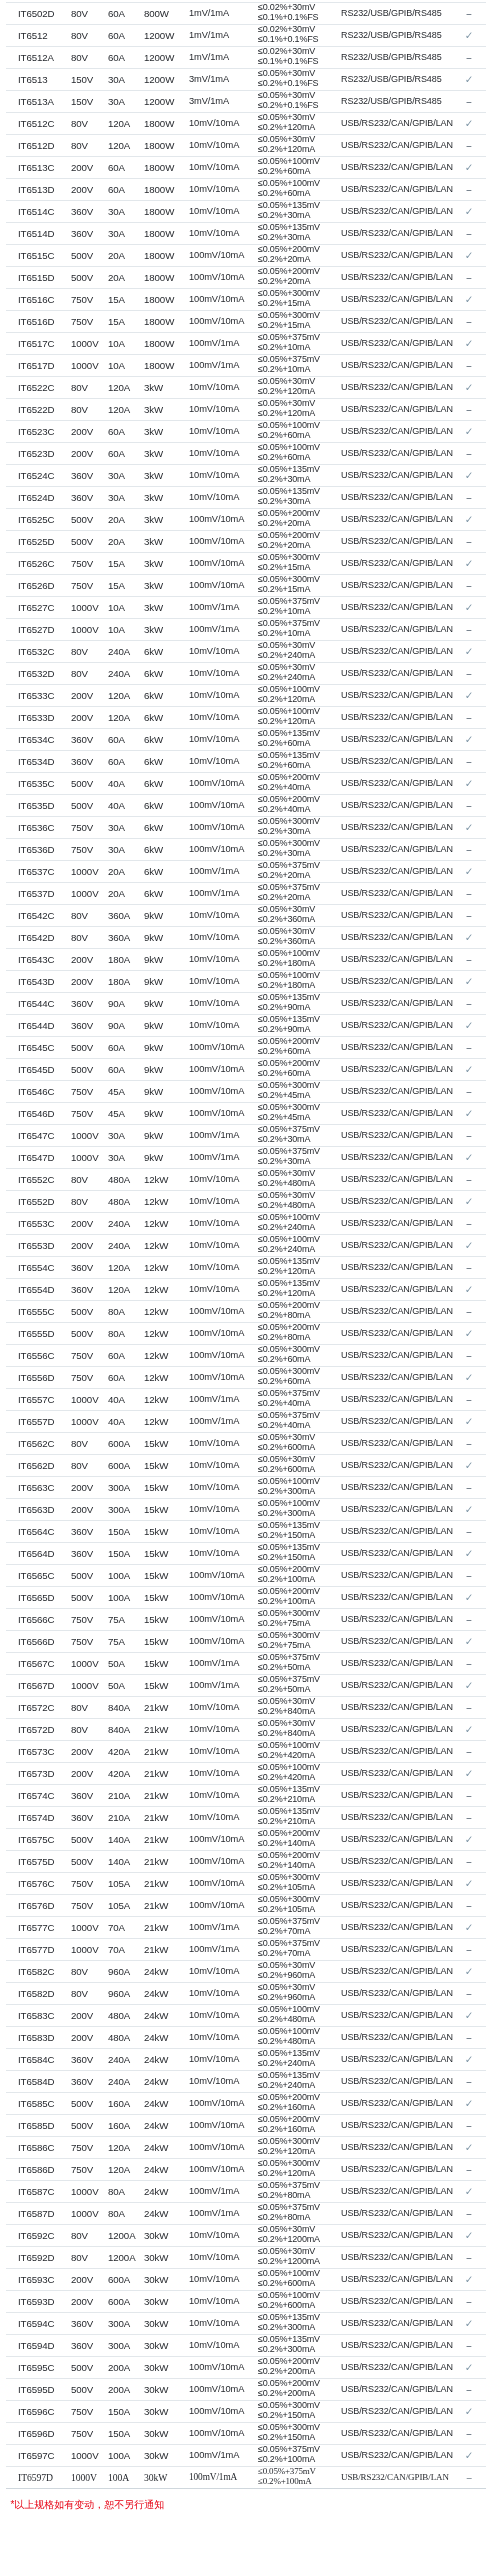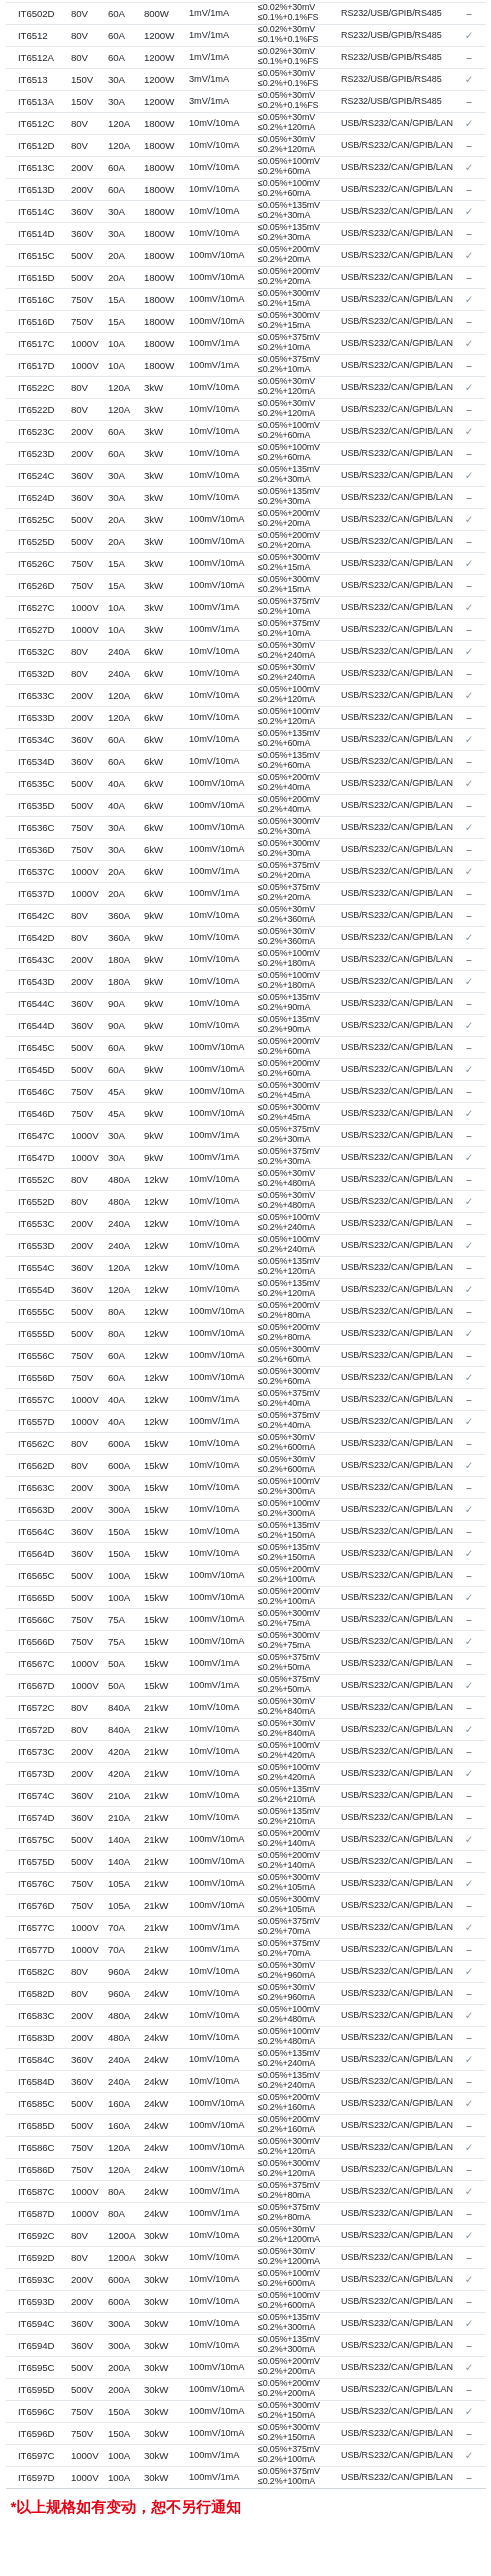--- a/index.html
+++ b/index.html
@@ -11,38 +11,38 @@
   }
   .spec-table {
     margin:1.5px 6px 0 6px;
     border-top:0.7px solid #e2e7eb;
   }
   .row {
     display:flex; align-items:center;
     height:22px; box-sizing:border-box;
     border-bottom:0.7px solid #e2e7eb;
   }
-  .row:last-child { border-bottom-color:#cfd7dd; }
+  .row:last-child { border-bottom-color:#cfd7dd;font-family:Liberation Serif, serif; }
   .cell {
     box-sizing:border-box; white-space:nowrap;
     font-size:9.7px; letter-spacing:-0.1px;
   }
   .c-model { width:65px; padding-left:12px; }
   .c-volt  { width:37px; }
   .c-curr  { width:36px; }
   .c-power { width:45px; }
   .c-res   { width:69px; font-size:9.3px; }
   .c-acc   { width:83px; font-size:9px; line-height:9.7px; letter-spacing:-0.2px; }
   .c-int   { width:112px; font-size:9px; letter-spacing:-0.1px; }
   .c-mark  { width:32px; text-align:center; }
   .check-icon { color:#7f96a6; font-size:10.4px; }
   .dash-icon  { color:#6f7b86; font-size:9.7px; font-weight:700; }
   .footnote {
     margin:9.7px 0 0 10.4px;
-    color:#e60012; font-size:15px; font-weight:700;
+    color:#e60012; font-size:10px; font-weight:400;
     letter-spacing:0;
   }
 </style>
 </head>
 <body>
 
 <div class="spec-table">
   <div class="row">
     <div class="cell c-model">IT6502D</div>
     <div class="cell c-volt">80V</div>

